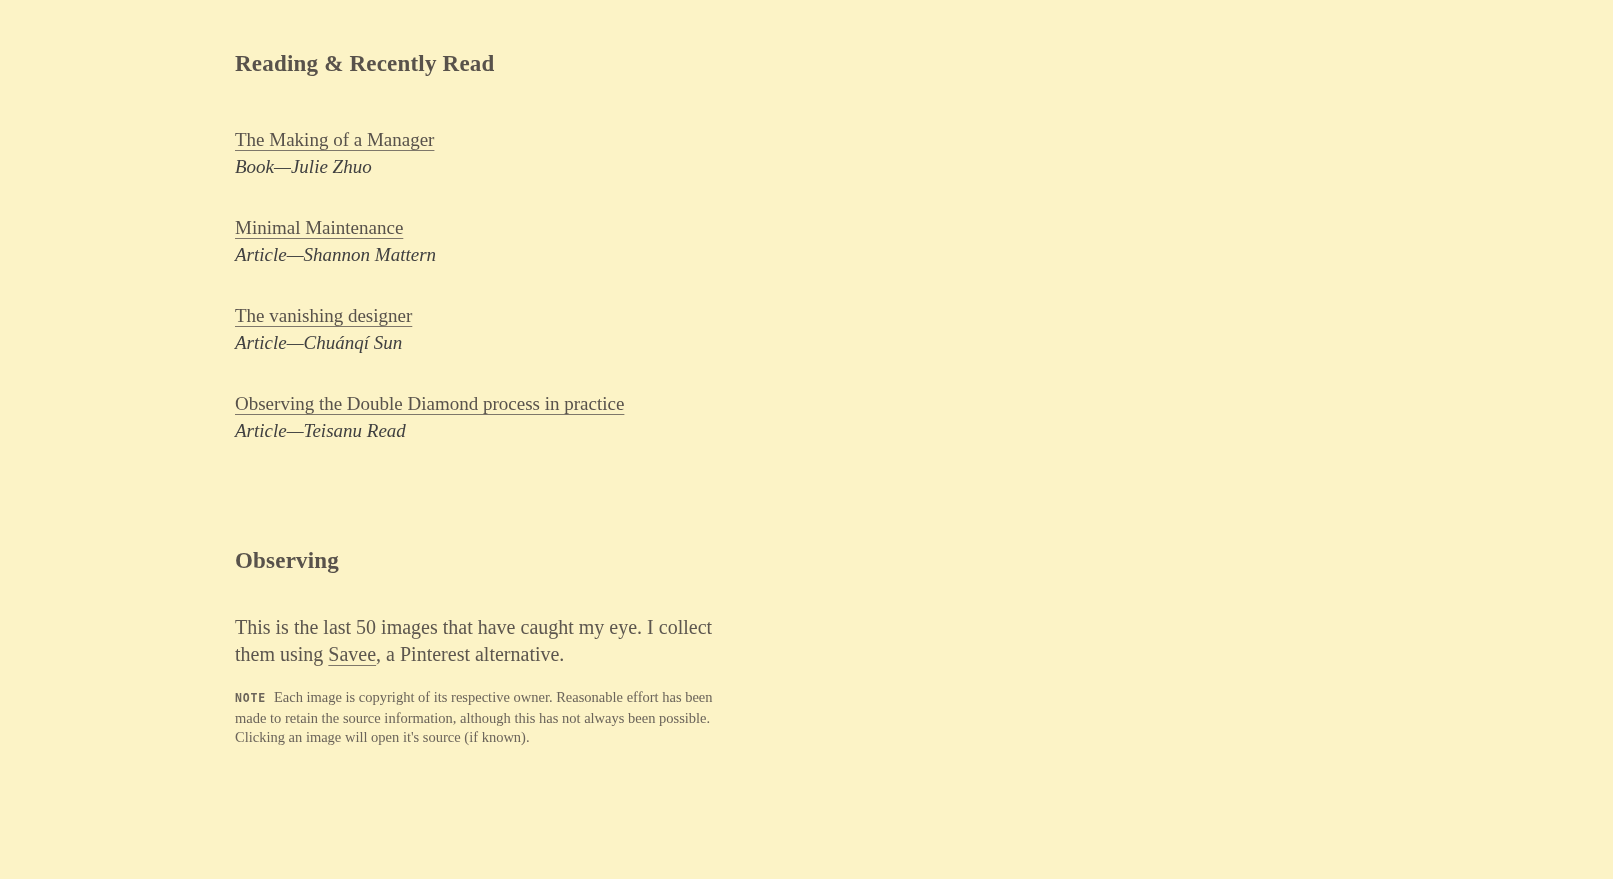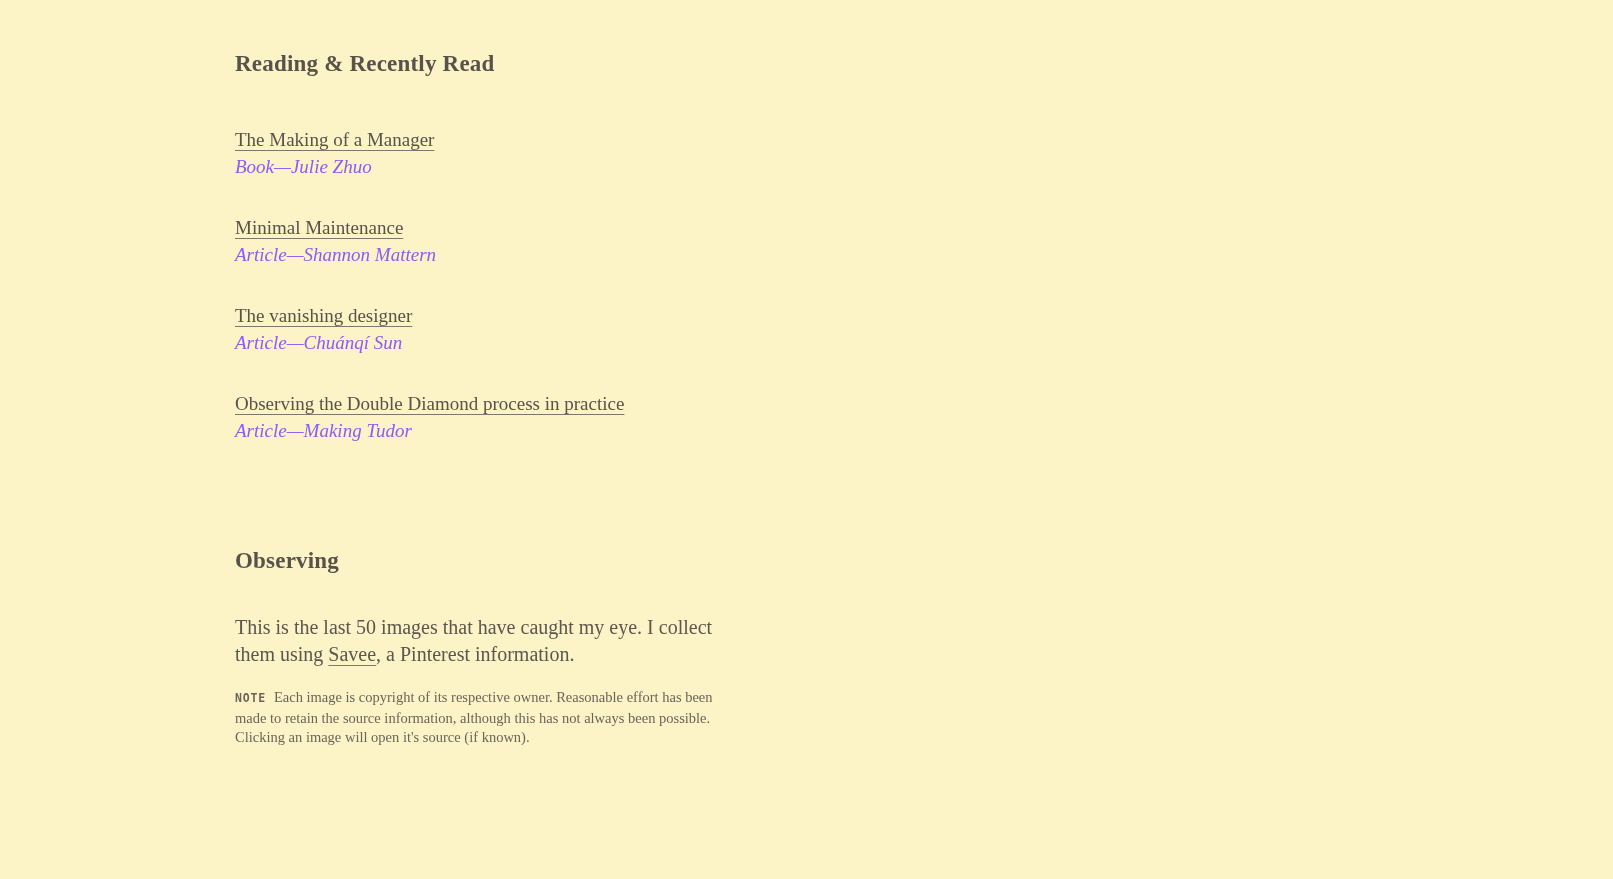--- a/index.html
+++ b/index.html
@@ -40,21 +40,21 @@
     text-decoration: underline;
     text-decoration-thickness: 1px;
     text-underline-offset: 4px;
     text-decoration-color: #7E776A;
     cursor: pointer;
   }
   .reading-item .item-meta {
     font-style: italic;
     font-size: 19px;
     line-height: 27px;
-    color: #8b5cf6;
+    color: #404040;
   }
   .scrapbook-title {
     margin-top: 102px;
   }
   .scrapbook-intro {
     margin: 38px 0 0 0;
     font-size: 20px;
     line-height: 27px;
     color: #5C564E;
   }
@@ -99,25 +99,25 @@
       <div class="item-meta">Article—Shannon Mattern</div>
     </div>
 
     <div class="reading-item">
       <a class="item-title" href="#">The vanishing designer</a>
       <div class="item-meta">Article—Chuánqí Sun</div>
     </div>
 
     <div class="reading-item">
       <a class="item-title" href="#">Observing the Double Diamond process in practice</a>
-      <div class="item-meta">Article—Making Tudor</div>
+      <div class="item-meta">Article—Teisanu Read</div>
     </div>
 
 
   </div>
 
   <h2 class="section-title scrapbook-title">Observing</h2>
 
-  <p class="scrapbook-intro"><span>This is the last 50 images that have caught my eye. I collect them using </span><a href="#">Savee</a><span>, a Pinterest information.</span></p>
+  <p class="scrapbook-intro"><span>This is the last 50 images that have caught my eye. I collect them using </span><a href="#">Savee</a><span>, a Pinterest alternative.</span></p>
 
   <p class="scrapbook-note"><span class="note-label">NOTE</span><span>Each image is copyright of its respective owner. Reasonable effort has been made to retain the source information, although this has not always been possible. Clicking an image will open it's source (if known).</span></p>
 
 </div>
 
 </body></html>

